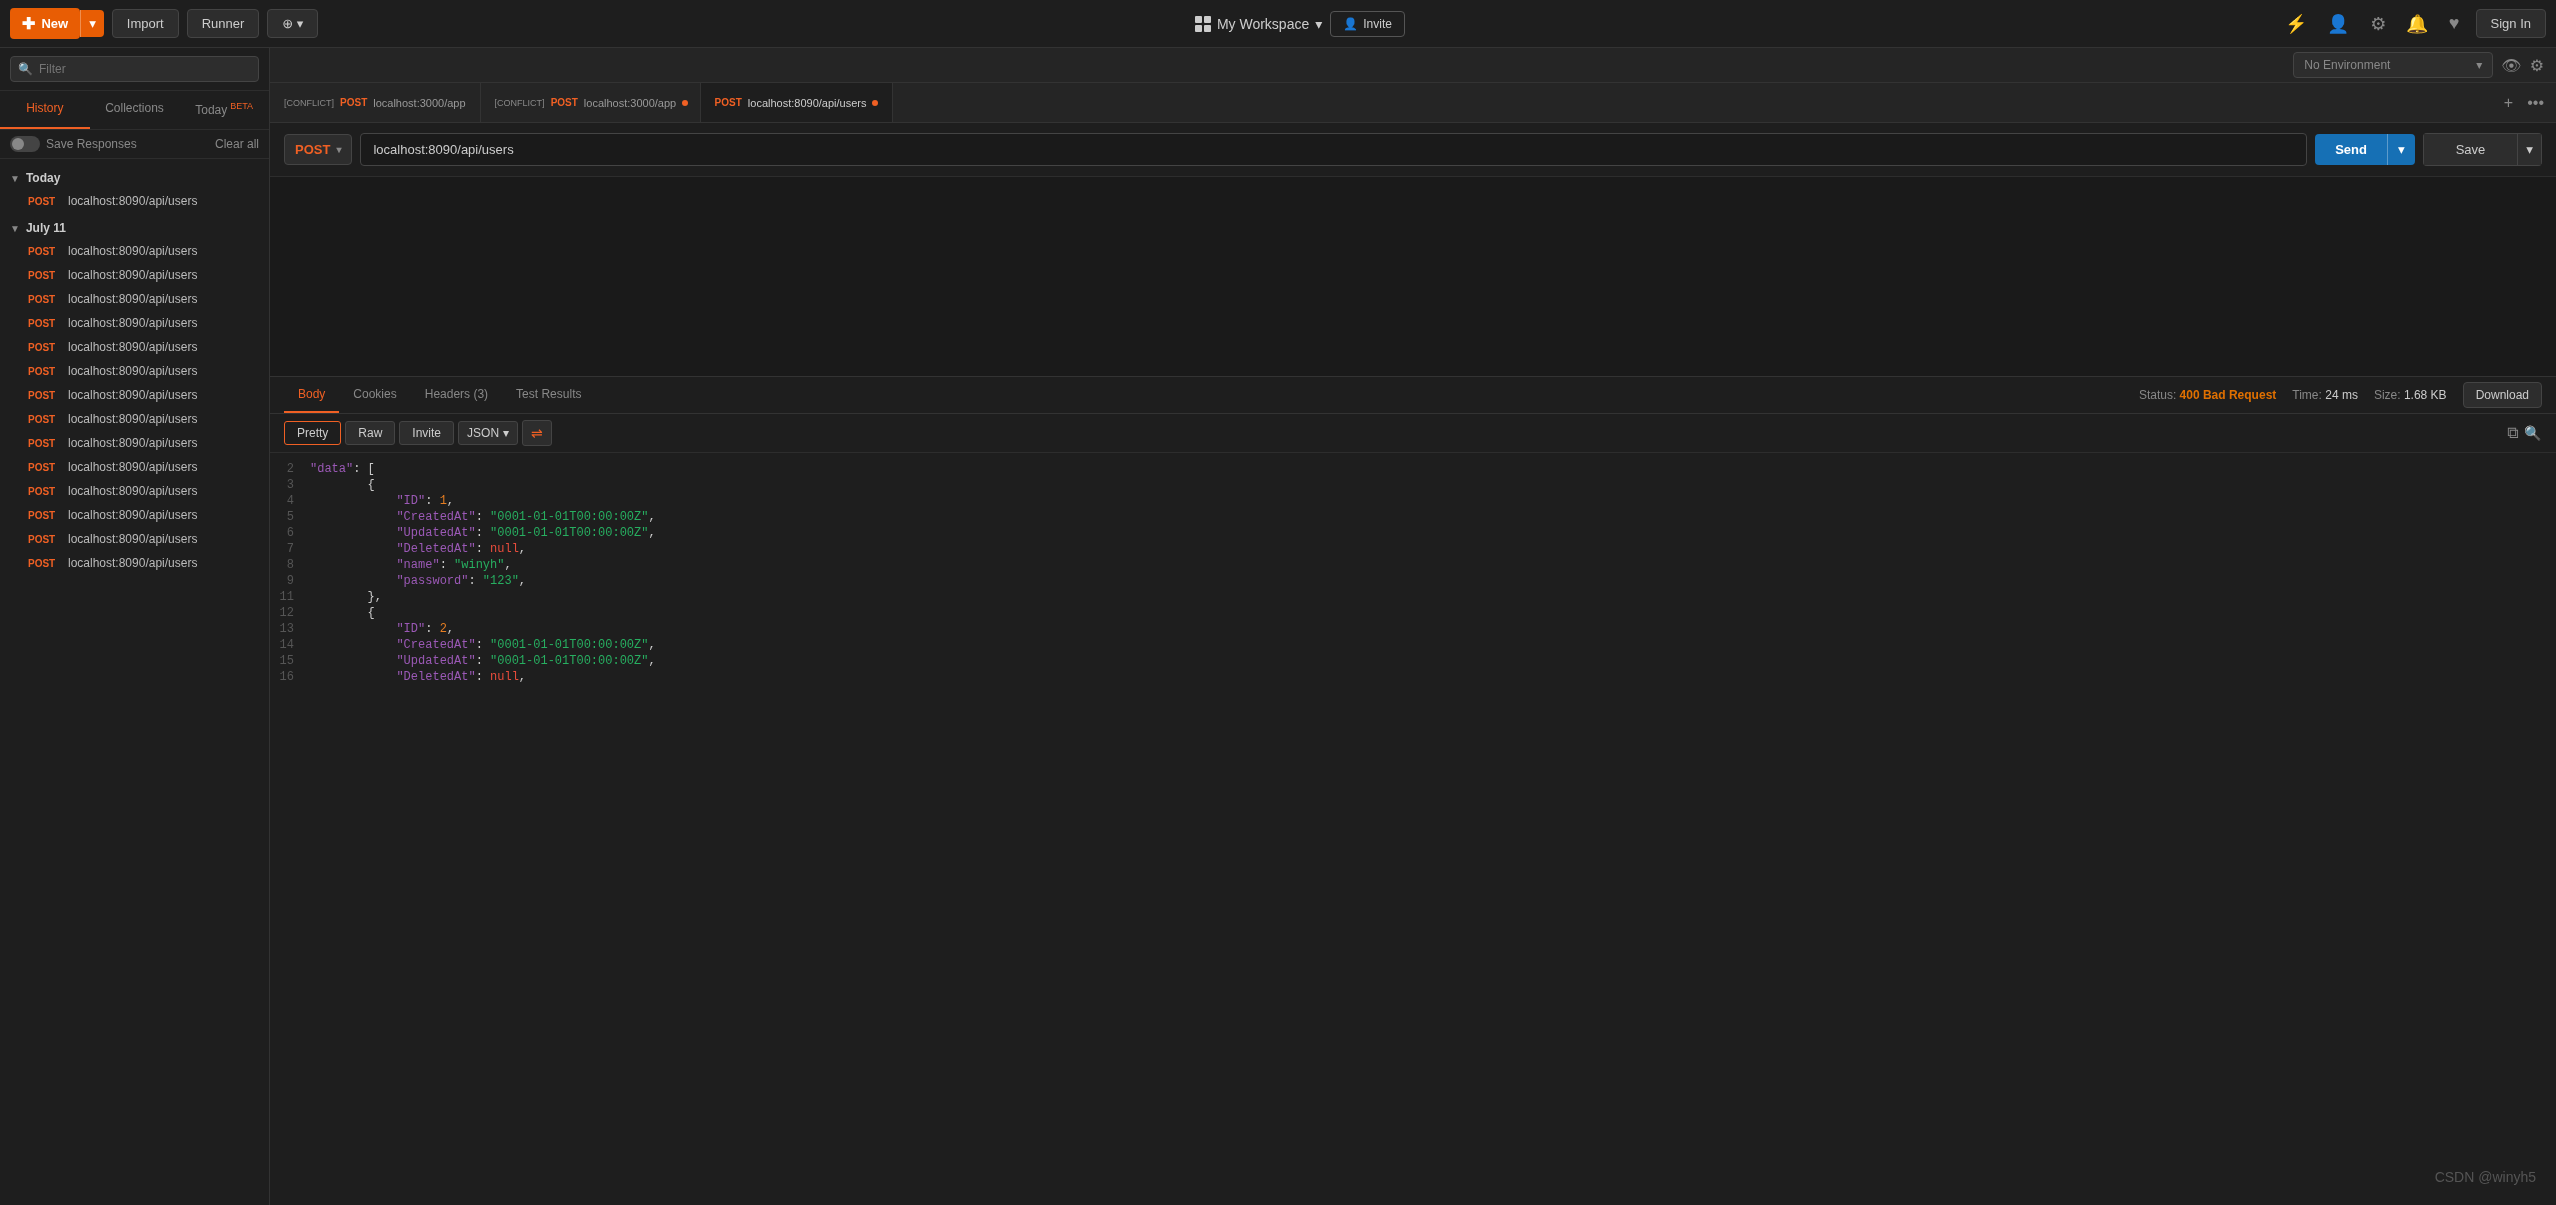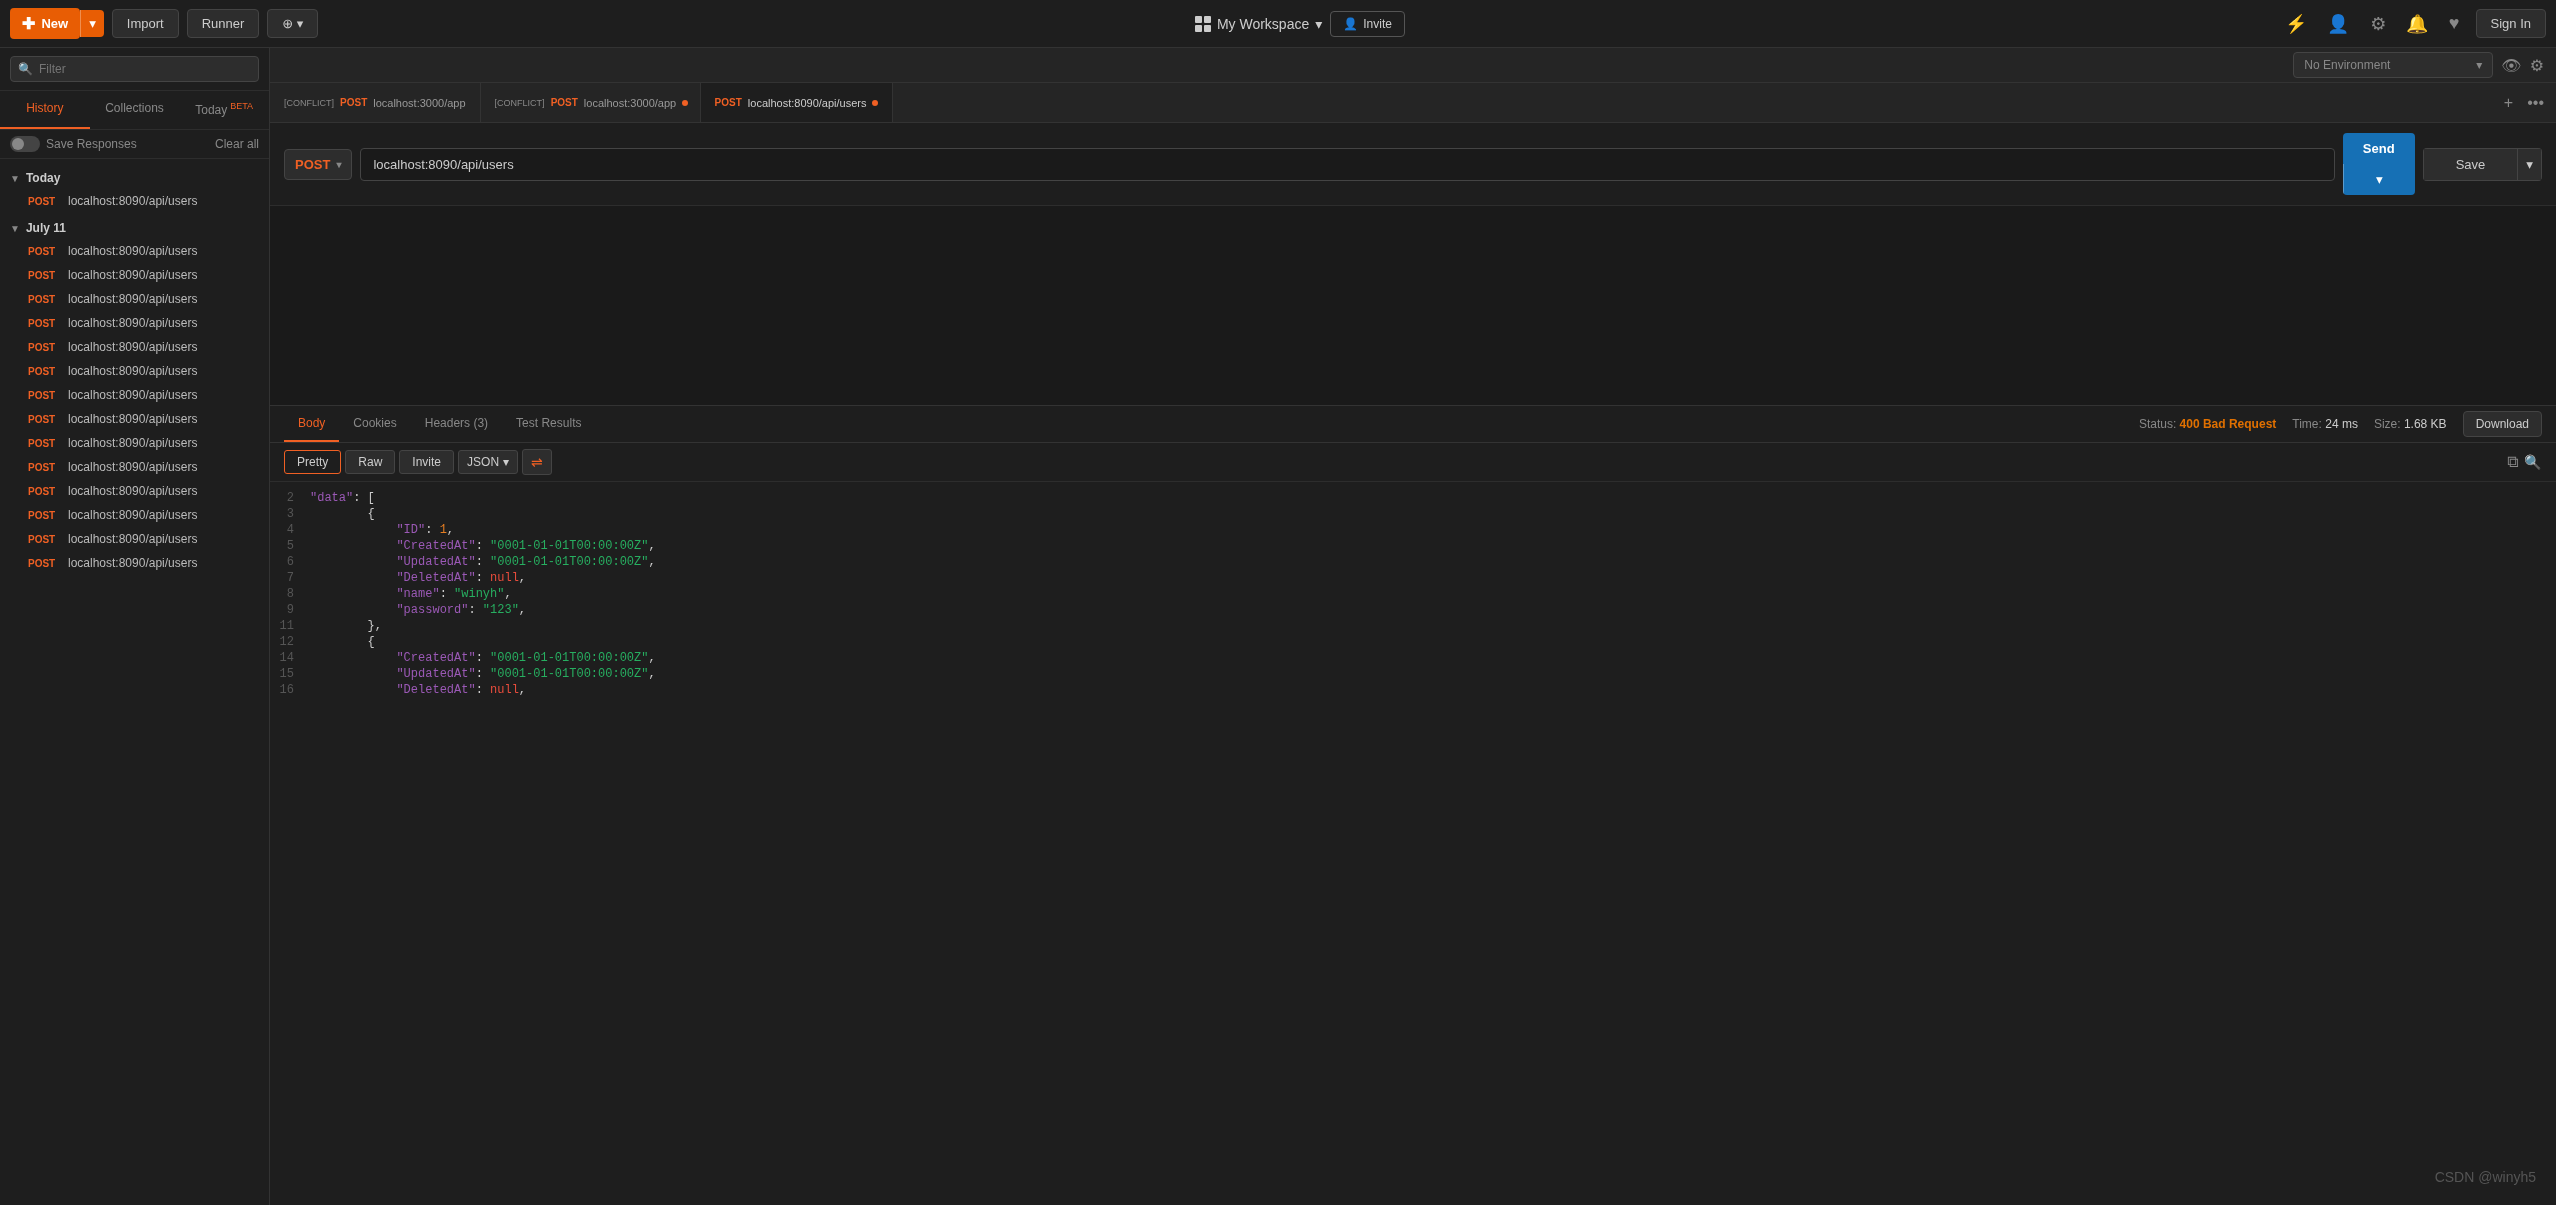--- a/index.html
+++ b/index.html
@@ -56,21 +56,21 @@
     .req-tab .conflict-tag { font-size: 9px; color: #888; }
     .req-tab .dot { width: 6px; height: 6px; border-radius: 50%; background: #f06024; flex-shrink: 0; }
     .tabs-actions { display: flex; align-items: center; padding: 0 8px; gap: 6px; margin-left: auto; }
     .tab-action-btn { background: none; border: none; color: #888; cursor: pointer; font-size: 16px; padding: 4px; }
 
     
     .url-bar { display: flex; align-items: center; padding: 10px 14px; gap: 8px; border-bottom: 1px solid #2d2d2d; }
     .method-select { background: #2d2d2d; border: 1px solid #444; border-radius: 4px; color: #f06024; font-size: 13px; font-weight: 700; padding: 7px 10px; cursor: pointer; display: flex; align-items: center; gap: 6px; }
     .method-select .arrow { color: #888; font-size: 10px; }
     .url-input { flex: 1; background: #1a1a1a; border: 1px solid #444; border-radius: 4px; padding: 8px 12px; color: #ccc; font-size: 13px; outline: none; }
-    .send-btn-group { display: flex; border-radius: 4px; overflow: hidden; flex-direction: column; }
+    .send-btn-group { display: flex; border-radius: 4px; overflow: hidden; }
     .send-btn { background: #1670b5; color: white; border: none; padding: 8px 20px; font-size: 13px; font-weight: 600; cursor: pointer; }
     .send-dropdown { background: #1670b5; border: none; border-left: 1px solid rgba(255,255,255,0.3); color: white; padding: 8px 10px; cursor: pointer; }
     .save-btn-group { display: flex; border-radius: 4px; overflow: hidden; }
     .save-btn { background: #2d2d2d; color: #ccc; border: 1px solid #444; padding: 8px 32px; font-size: 13px; cursor: pointer; }
     .save-dropdown { background: #2d2d2d; color: #ccc; border: 1px solid #444; border-left: none; padding: 8px 8px; cursor: pointer; }
     .env-select { background: #2d2d2d; border: 1px solid #444; border-radius: 4px; padding: 5px 10px; color: #888; font-size: 12px; cursor: pointer; display: flex; align-items: center; gap: 6px; min-width: 200px; justify-content: space-between; }
     .env-action-btn { background: none; border: none; color: #888; cursor: pointer; font-size: 16px; }
 
     
     .request-body { flex: 0 0 200px; background: #1e1e1e; border-bottom: 1px solid #333; }
@@ -376,20 +376,24 @@
           </div>
           <div class="code-line">
             <span class="line-num">11</span>
             <span class="line-content"><span class="bracket-color">        },</span></span>
           </div>
           <div class="code-line">
             <span class="line-num">12</span>
             <span class="line-content"><span class="bracket-color">        {</span></span>
           </div>
           <div class="code-line">
+            <span class="line-num">13</span>
+            <span class="line-content">            <span class="key-color">"ID"</span>: <span class="num-color">2</span>,</span>
+          </div>
+          <div class="code-line">
             <span class="line-num">14</span>
             <span class="line-content">            <span class="key-color">"CreatedAt"</span>: <span class="str-color">"0001-01-01T00:00:00Z"</span>,</span>
           </div>
           <div class="code-line">
             <span class="line-num">15</span>
             <span class="line-content">            <span class="key-color">"UpdatedAt"</span>: <span class="str-color">"0001-01-01T00:00:00Z"</span>,</span>
           </div>
           <div class="code-line">
             <span class="line-num">16</span>
             <span class="line-content">            <span class="key-color">"DeletedAt"</span>: <span class="null-color">null</span>,</span>

